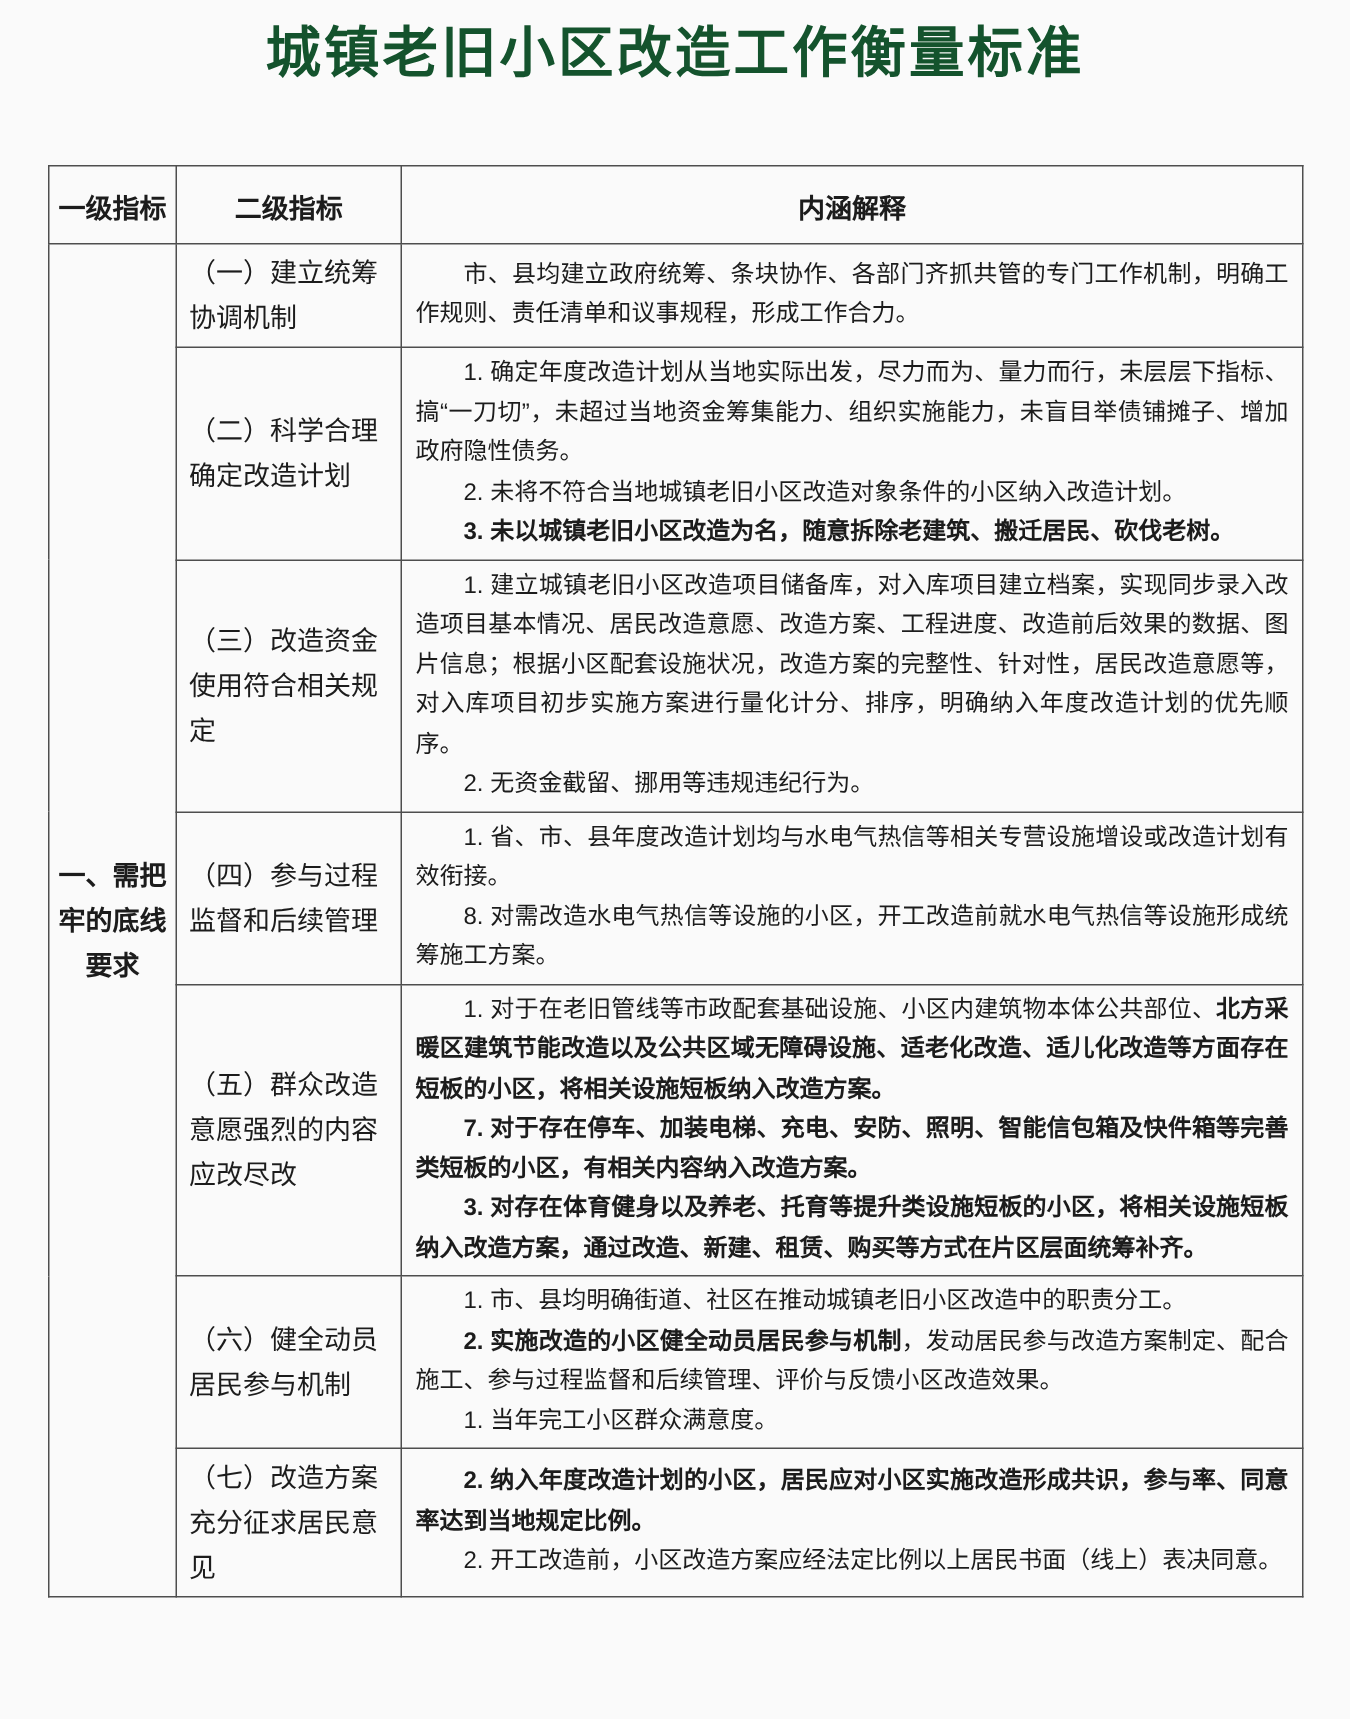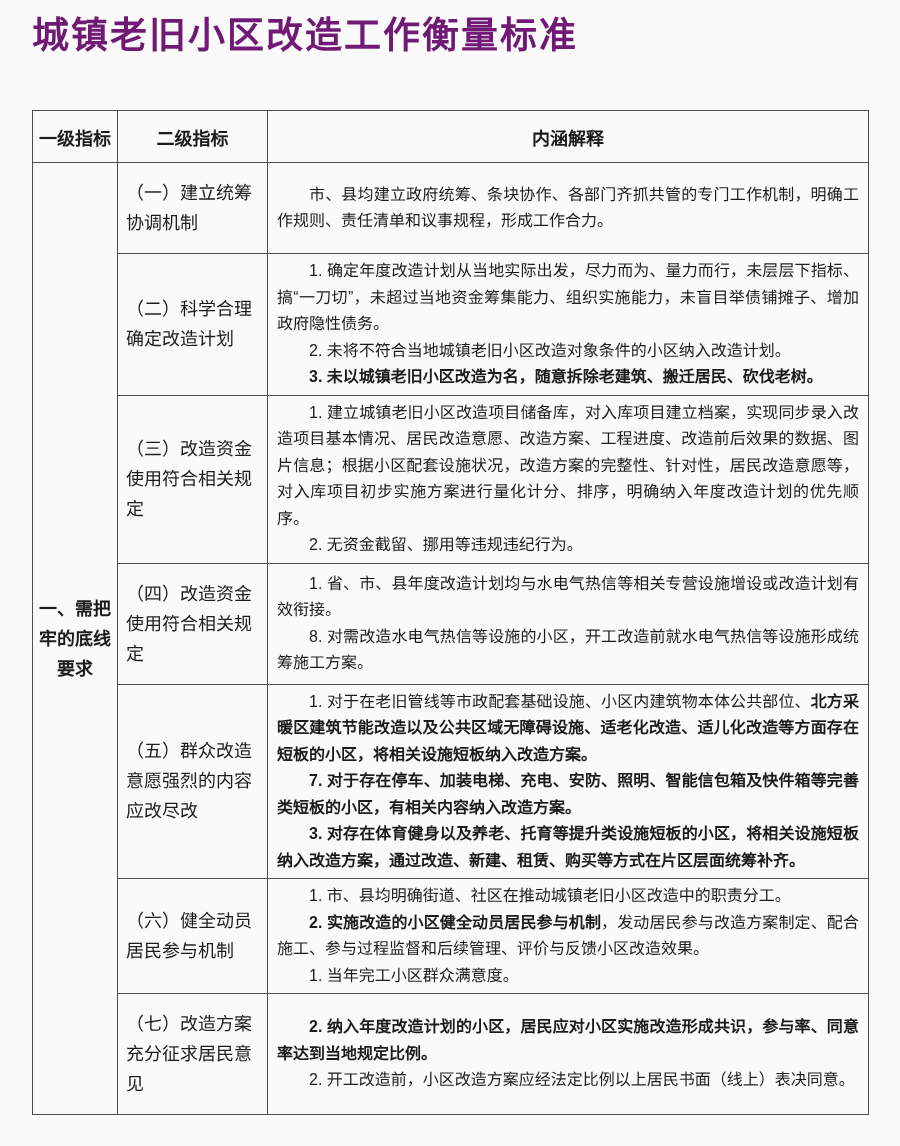--- a/index.html
+++ b/index.html
@@ -12,26 +12,26 @@
     color: var(--text, #1c1c1c);
   }
   .page {
     width: 900px;
     height: 1146px;
     padding: 12px 32px 0 32px;
     background: var(--bg, #fafafa);
   }
   .doc-title {
     margin: 0 0 50px 0;
-    text-align: left;
+    text-align: center;
     font-size: 37px;
     line-height: 48px;
     font-weight: 700;
     letter-spacing: 2px;
-    color: #701a75;
+    color: #14532d;
   }
   table.standards {
     border-collapse: collapse;
     table-layout: fixed;
     width: 836px;
   }
   table.standards th,
   table.standards td {
     border: 1.5px solid var(--border, #4e4e4e);
   }
@@ -47,21 +47,21 @@
     font-size: 18px;
     font-weight: 700;
     line-height: 30px;
     padding: 4px 5px;
     text-align: center;
     vertical-align: middle;
   }
   td.indicator-cell {
     font-size: 18px;
     line-height: 30px;
-    padding: 15px 8px;
+    padding: 4px 8px;
     text-align: left;
     vertical-align: middle;
   }
   td.explanation-cell {
     font-size: 16px;
     line-height: 26.5px;
     padding: 4px 9px;
     vertical-align: middle;
   }
   .para {
@@ -108,21 +108,21 @@
           </td>
         </tr>
         <tr>
           <td class="indicator-cell">（三）改造资金使用符合相关规定</td>
           <td class="explanation-cell">
             <p class="para"><span class="seg">1. 建立城镇老旧小区改造项目储备库，对入库项目建立档案，实现同步录入改造项目基本情况、居民改造意愿、改造方案、工程进度、改造前后效果的数据、图片信息；根据小区配套设施状况，改造方案的完整性、针对性，居民改造意愿等，对入库项目初步实施方案进行量化计分、排序，明确纳入年度改造计划的优先顺序。</span></p>
             <p class="para"><span class="seg">2. 无资金截留、挪用等违规违纪行为。</span></p>
           </td>
         </tr>
         <tr>
-          <td class="indicator-cell">（四）改造资金使用符合相关规定</td>
+          <td class="indicator-cell">（四）参与过程监督和后续管理</td>
           <td class="explanation-cell">
             <p class="para"><span class="seg">1. 省、市、县年度改造计划均与水电气热信等相关专营设施增设或改造计划有效衔接。</span></p>
             <p class="para"><span class="seg">8. 对需改造水电气热信等设施的小区，开工改造前就水电气热信等设施形成统筹施工方案。</span></p>
           </td>
         </tr>
         <tr>
           <td class="indicator-cell">（五）群众改造意愿强烈的内容应改尽改</td>
           <td class="explanation-cell">
             <p class="para"><span class="seg">1. 对于在老旧管线等市政配套基础设施、小区内建筑物本体公共部位、</span><span class="seg bold">北方采暖区建筑节能改造以及公共区域无障碍设施、适老化改造、适儿化改造等方面存在短板的小区，将相关设施短板纳入改造方案。</span></p>
             <p class="para"><span class="seg bold">7. 对于存在停车、加装电梯、充电、安防、照明、智能信包箱及快件箱等完善类短板的小区，有相关内容纳入改造方案。</span></p>

